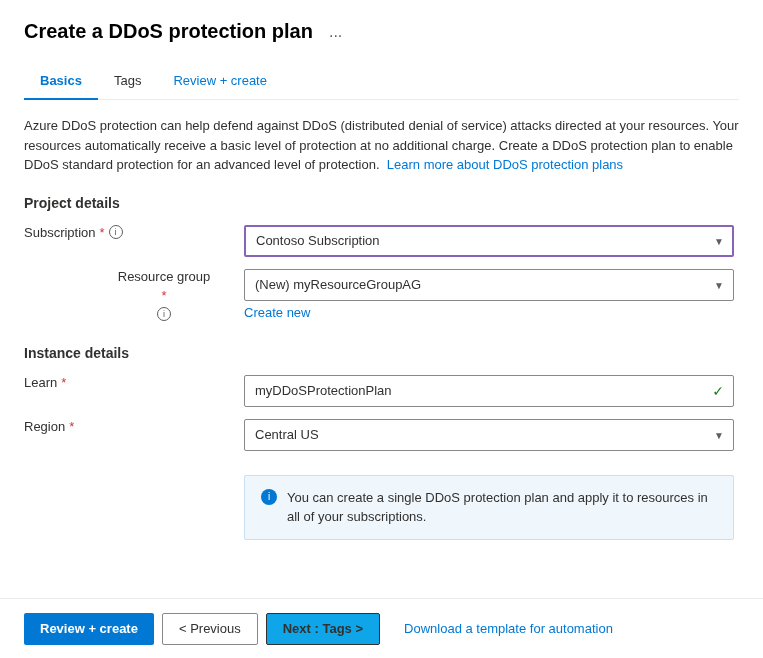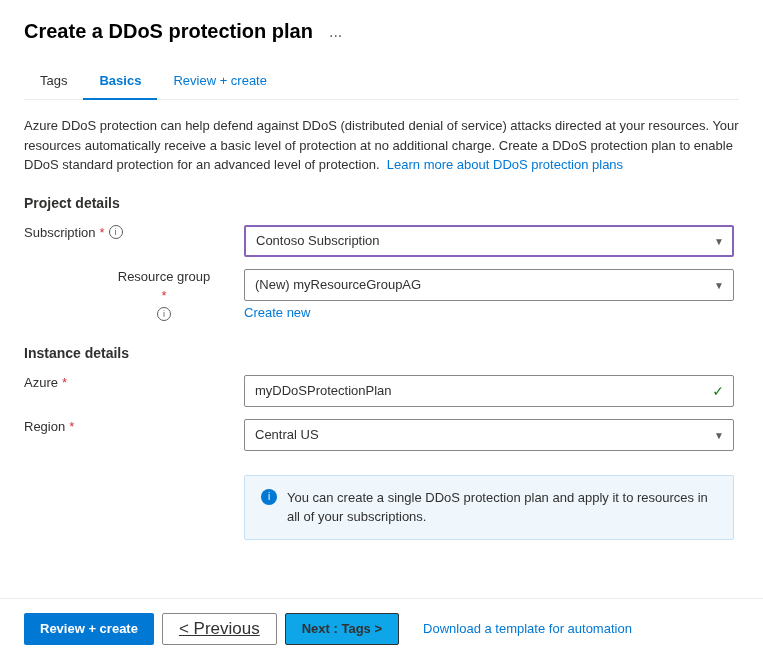--- a/index.html
+++ b/index.html
@@ -274,23 +274,22 @@
       font-weight: 600;
     }
 
     .btn-secondary {
       height: 32px;
       padding: 0 16px;
       background: #fff;
       color: #323130;
       border: 1px solid #8a8886;
       border-radius: 2px;
-      font-size: 17px;
-      cursor: pointer;
-      text-decoration: underline;
+      font-size: 13px;
+      cursor: pointer;
     }
 
     .btn-next {
       height: 32px;
       padding: 0 16px;
       background: #0ea5e9;
       color: #323130;
       border: 1px solid #323130;
       border-radius: 2px;
       font-size: 13px;
@@ -314,22 +313,22 @@
 <body>
 
 <div class="page-container">
 
   <div class="page-header">
     <h1 class="page-title">Create a DDoS protection plan</h1>
     <span class="ellipsis-btn">...</span>
   </div>
 
   <div class="tabs-container">
+    <a class="tab active">Basics</a>
     <a class="tab">Tags</a>
-    <a class="tab active">Basics</a>
     <a class="tab tab-link-review">Review + create</a>
   </div>
 
   <p class="description-text">
     <span>Azure DDoS protection can help defend against DDoS (distributed denial of service) attacks directed at your resources. Your resources automatically receive a basic level of protection at no additional charge. Create a DDoS protection plan to enable DDoS standard protection for an advanced level of protection.</span>
     &nbsp;<a href="#">Learn more about DDoS protection plans</a>
   </p>
 
   <div class="form-section">
     <div class="section-title">Project details</div>
@@ -369,21 +368,21 @@
         <a href="#" class="create-new-link">Create new</a>
       </div>
     </div>
   </div>
 
   <div class="form-section">
     <div class="section-title">Instance details</div>
 
     <div class="form-row">
       <div class="form-label">
-        <span>Azure</span>
+        <span>Learn</span>
         <span class="required-star">*</span>
       </div>
       <div class="form-control-wrapper">
         <div class="text-input-wrapper">
           <input type="text" class="text-input" value="myDDoSProtectionPlan" style="">
           <span class="input-check-icon">✓</span>
         </div>
       </div>
     </div>
 

